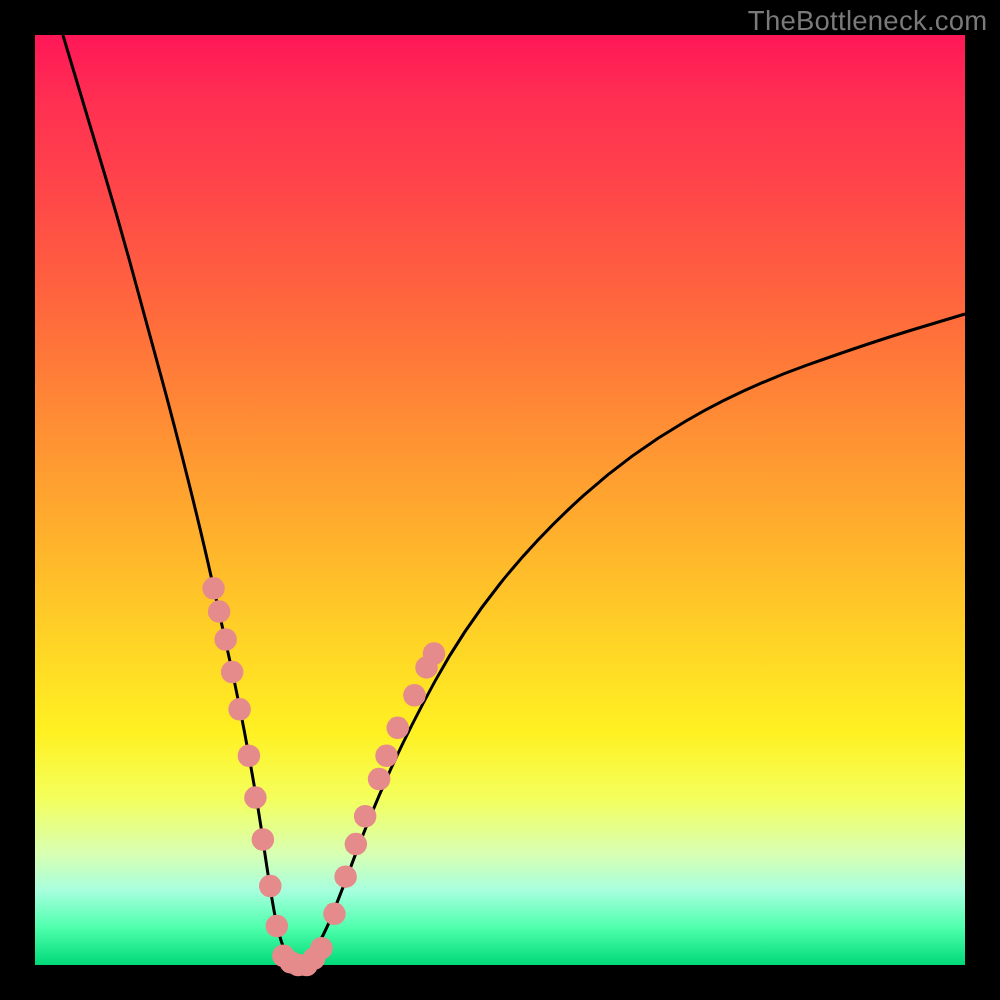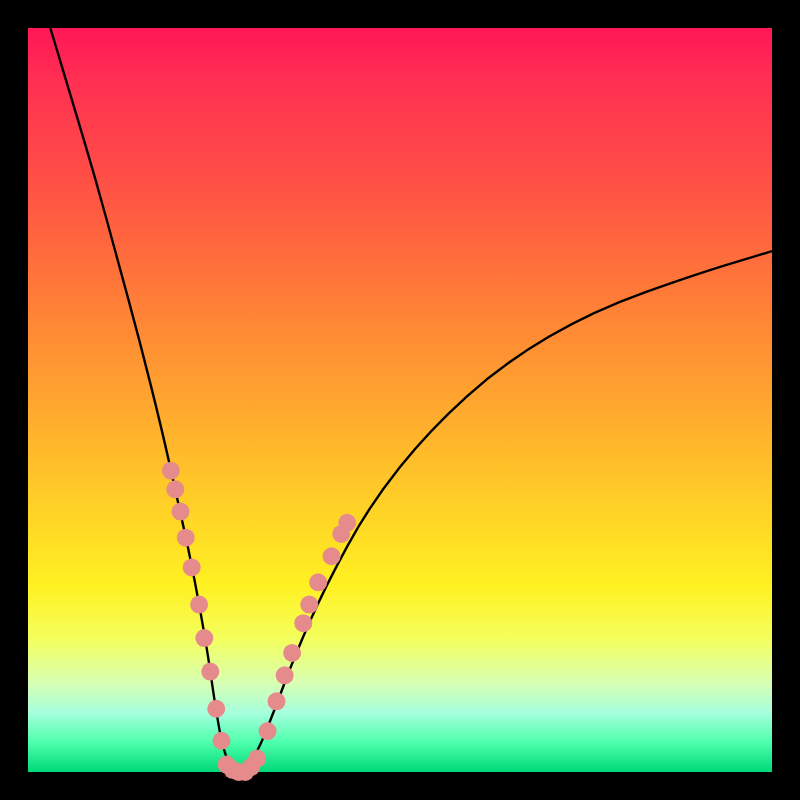--- a/index.html
+++ b/index.html
@@ -90,13 +90,14 @@
           <circle cx="264.12" cy="624.96" r="9" fill="#e68b8b"></circle>
           <circle cx="275.28" cy="595.20" r="9" fill="#e68b8b"></circle>
           <circle cx="281.23" cy="576.60" r="9" fill="#e68b8b"></circle>
           <circle cx="290.16" cy="554.28" r="9" fill="#e68b8b"></circle>
           <circle cx="303.55" cy="528.24" r="9" fill="#e68b8b"></circle>
           <circle cx="313.22" cy="505.92" r="9" fill="#e68b8b"></circle>
           <circle cx="319.18" cy="494.76" r="9" fill="#e68b8b"></circle>
         </g>
     </svg>
   </div>
+  <div class="watermark">TheBottleneck.com</div>
 </div>
 
 </body></html>

